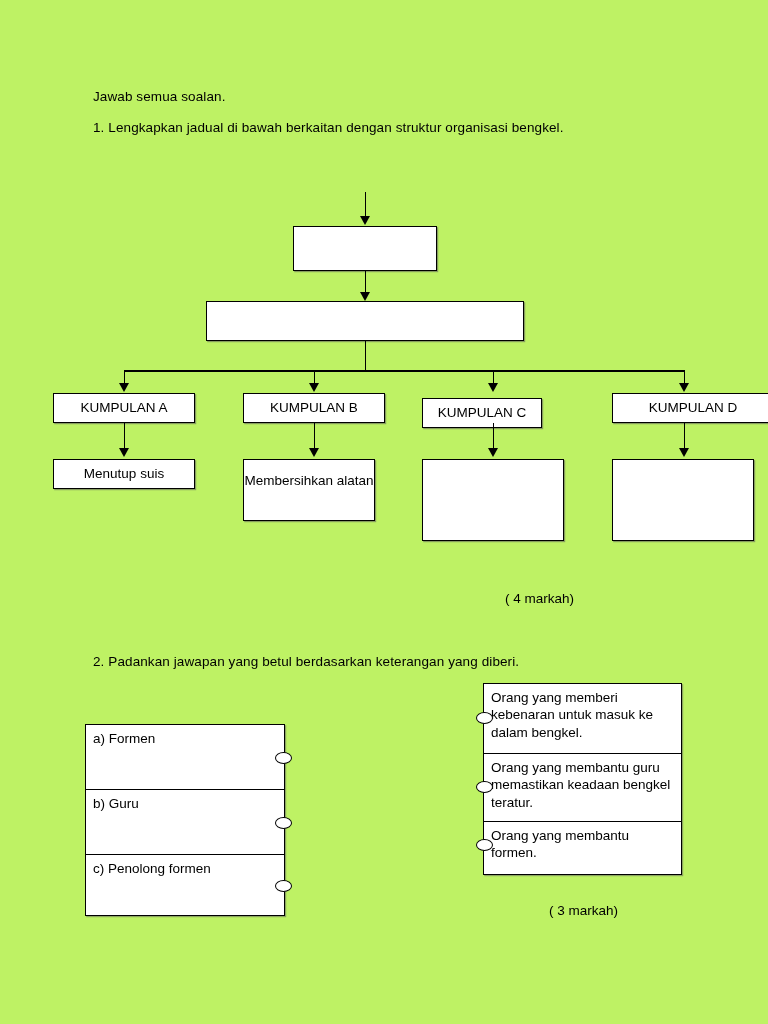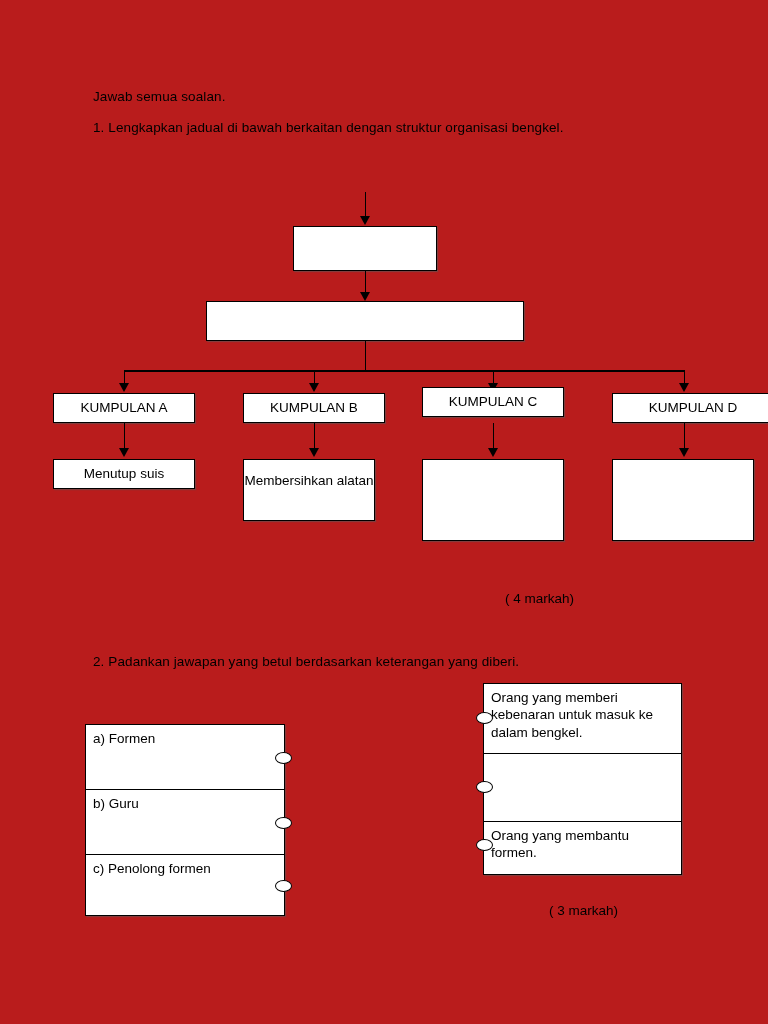--- a/index.html
+++ b/index.html
@@ -11,21 +11,21 @@
     width: 768px;
     height: 1024px;
     position: relative;
     font-family: "Liberation Sans", sans-serif;
     color: #000000;
     overflow: hidden;
   }
   .page {
     position: absolute;
     inset: 0;
-    background: #b91c1c;
+    background: #bef264;
   }
   
   .abs { position: absolute; }
 
   
   .prose {
     font-size: 13.5px;
     line-height: 1.35;
     letter-spacing: 0.1px;
     white-space: nowrap;
@@ -143,21 +143,21 @@
 
     <div class="vline" style="left:683.5px; top:370px; height:15px;"></div>
     <div class="arrowhead" style="left:678.5px; top:383px;"></div>
 
     <div class="fbox" style="left:53px; top:393px; width:142px; height:30px;">
       <span>KUMPULAN  A</span>
     </div>
     <div class="fbox" style="left:243px; top:393px; width:142px; height:30px;">
       <span>KUMPULAN  B</span>
     </div>
-    <div class="fbox" style="left:422px; top:387px; width:142px; height:30px;">
+    <div class="fbox" style="left:422px; top:398px; width:120px; height:30px;">
       <span>KUMPULAN  C</span>
     </div>
     <div class="fbox" style="left:612px; top:393px; width:162px; height:30px;align-items:center;">
       <span>KUMPULAN  D</span>
     </div>
 
     <div class="vline" style="left:123.5px; top:423px; height:27px;"></div>
     <div class="arrowhead" style="left:118.5px; top:448px;"></div>
 
     <div class="vline" style="left:313.5px; top:423px; height:27px;"></div>
@@ -204,20 +204,21 @@
       <span class="oval on-right" style="top:25px;"></span>
     </div>
   </div>
 
   <div class="mtable" style="left:483px; top:683px; width:199px; height:192px;">
     <div class="mrow" style="height:70px;">
       <span>Orang yang memberi kebenaran untuk masuk ke dalam bengkel.</span>
       <span class="oval on-left" style="top:28px;"></span>
     </div>
     <div class="mrow" style="height:68px;">
+      <span>Orang yang membantu guru memastikan keadaan bengkel teratur.</span>
       <span class="oval on-left" style="top:27px;"></span>
     </div>
     <div class="mrow" style="height:54px;">
       <span>Orang yang membantu formen.</span>
       <span class="oval on-left" style="top:17px;"></span>
     </div>
   </div>
 
   <div class="marks" style="left:505px; top:903px;margin-left:44px;">( 3 markah)</div>
 

